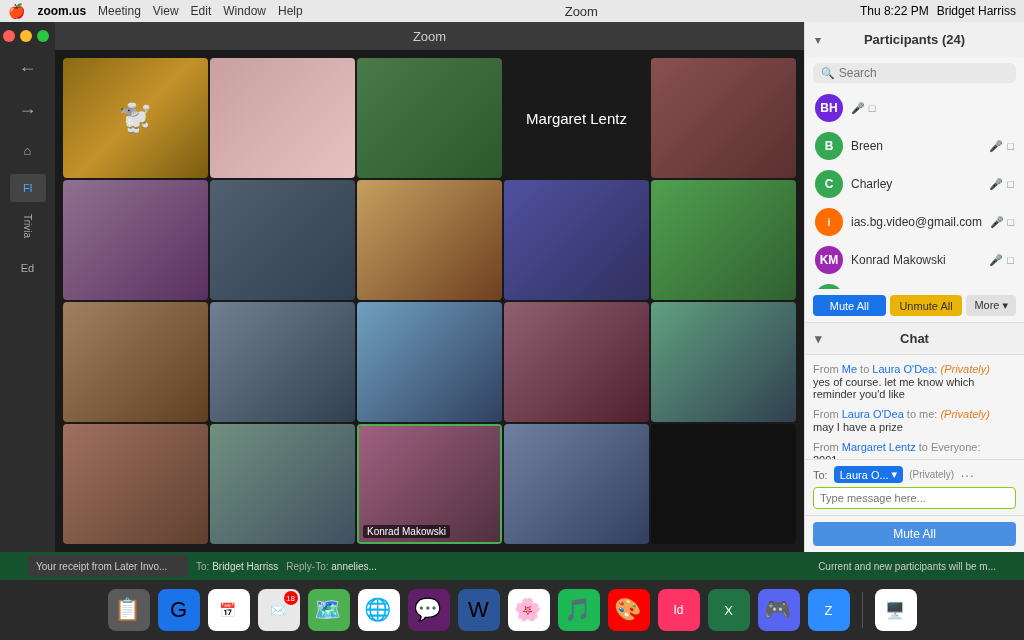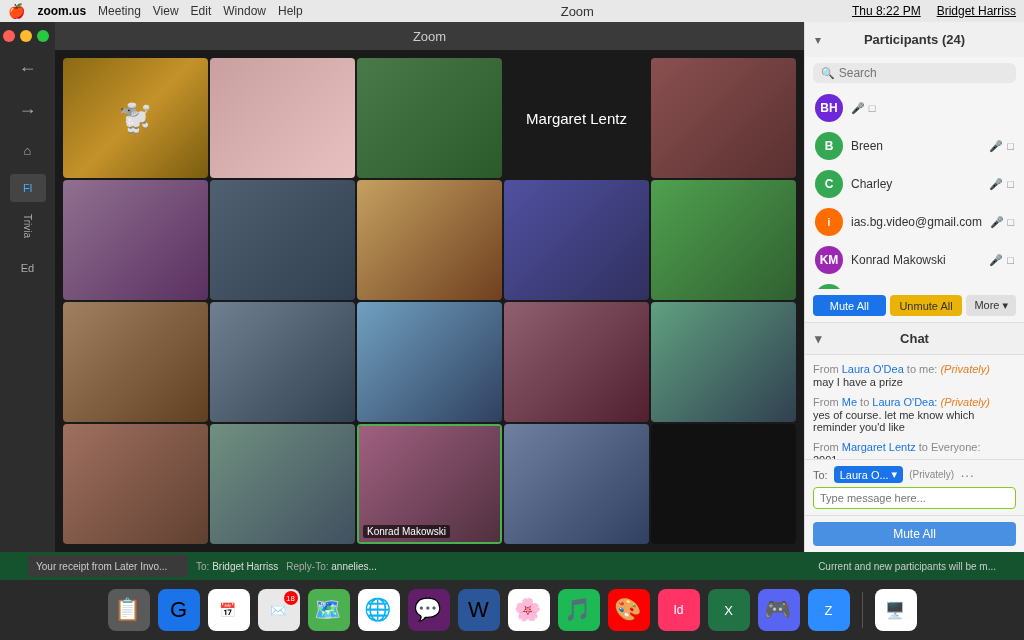--- a/index.html
+++ b/index.html
@@ -18,21 +18,21 @@
       height: 22px;
       background: #e8e8e8;
       display: flex;
       align-items: center;
       justify-content: space-between;
       padding: 0 8px;
       font-size: 12px;
       flex-shrink: 0;
     }
     .menubar-left { display: flex; align-items: center; gap: 12px; }
-    .menubar-right { display: flex; align-items: center; gap: 16px; text-decoration: underline; }
+    .menubar-right { display: flex; align-items: center; gap: 8px; }
     .apple-icon { font-size: 14px; }
     .menubar-app { font-weight: bold; }
     .menubar-item { color: #333; }
     .traffic-lights { display: flex; gap: 5px; margin-right: 4px; }
     .tl { width: 12px; height: 12px; border-radius: 50%; }
     .tl-red { background: #ff5f57; }
     .tl-yellow { background: #febc2e; }
     .tl-green { background: #28c840; }
 
     
@@ -556,30 +556,30 @@
     <div class="chat-section">
       <div class="chat-header">
         <span class="chat-header-chevron">▾</span>
         <span>Chat</span>
       </div>
 
       <div class="chat-messages">
 
         <div class="chat-message">
           <div class="chat-from">
-            From <span>Laura O'Dea</span> to me: <span class="privately">(Privately)</span>
-          </div>
-          <div class="chat-text">may I have a prize</div>
+            From <span>Me</span> to <span>Laura O'Dea:</span> <span class="privately">(Privately)</span>
+          </div>
+          <div class="chat-text">yes of course. let me know which reminder you'd like</div>
         </div>
 
         <div class="chat-message">
           <div class="chat-from">
-            From <span>Me</span> to <span>Laura O'Dea:</span> <span class="privately">(Privately)</span>
-          </div>
-          <div class="chat-text">yes of course. let me know which reminder you'd like</div>
+            From <span>Laura O'Dea</span> to me: <span class="privately">(Privately)</span>
+          </div>
+          <div class="chat-text">may I have a prize</div>
         </div>
 
         <div class="chat-message">
           <div class="chat-from">
             From <span>Margaret Lentz</span> to Everyone:
           </div>
           <div class="chat-text">2001</div>
         </div>
       </div>
 

